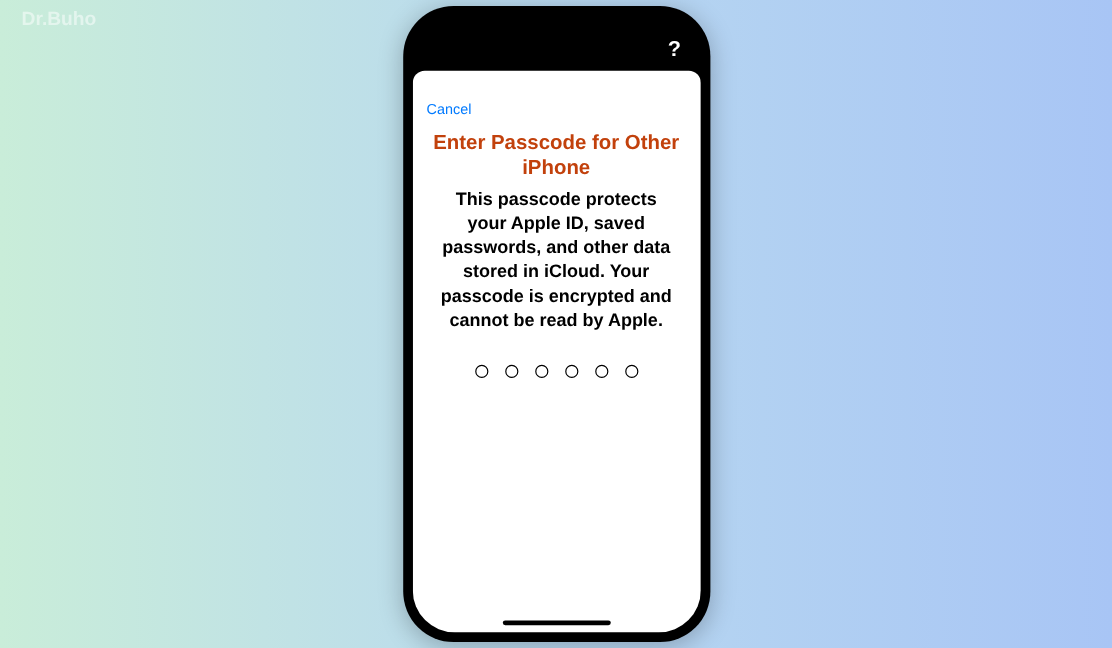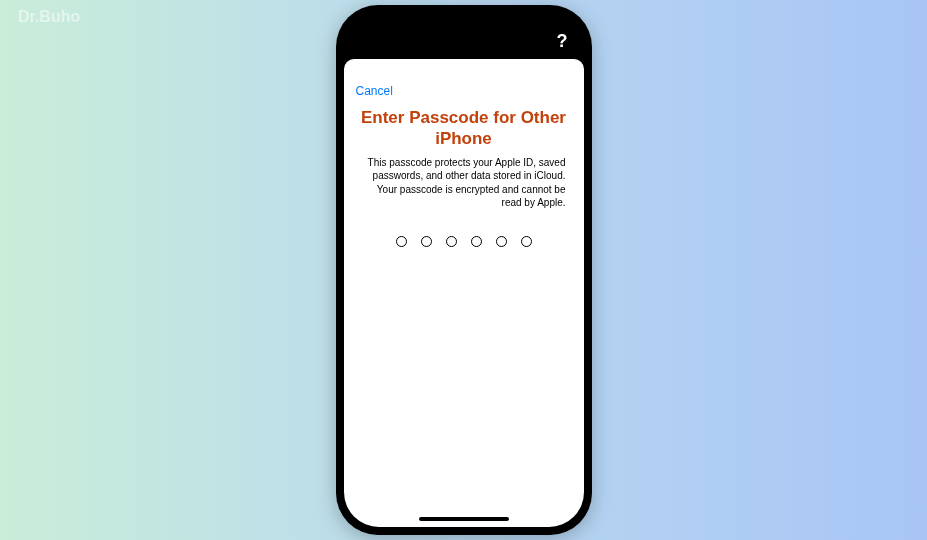--- a/index.html
+++ b/index.html
@@ -70,21 +70,22 @@
     .modal-sheet {
       position: absolute;
       top: 46px;
       left: 0;
       right: 0;
       bottom: 0;
       background: #fff;
       border-radius: 10px 10px 0 0;
     }
     .modal-header {
-      padding: 22px 12px 4px 12px;
+      padding: 10px 12px 4px 12px;
+      margin-top: 13px;
     }
     .cancel-btn {
       color: #007AFF;
       font-size: 12px;
       background: none;
       border: none;
       cursor: pointer;
       padding: 0;
     }
     .title {
@@ -96,25 +97,26 @@
       line-height: 1.25;
     }
     .subtitle {
       text-align: center;
       font-size: 9.5px;
       color: #000;
       padding: 0 20px 8px 20px;
       line-height: 1.35;
     }
     .body-text {
-      text-align: right;
-      font-size: 10px;
+      text-align: center;
+      font-size: 15px;
       color: #000;
       padding: 0 18px 18px 18px;
       line-height: 1.35;
+      font-weight: bold;
     }
     .passcode-dots {
       display: flex;
       justify-content: center;
       gap: 14px;
       padding: 8px 0 20px 0;
     }
     .dot {
       width: 11px;
       height: 11px;

